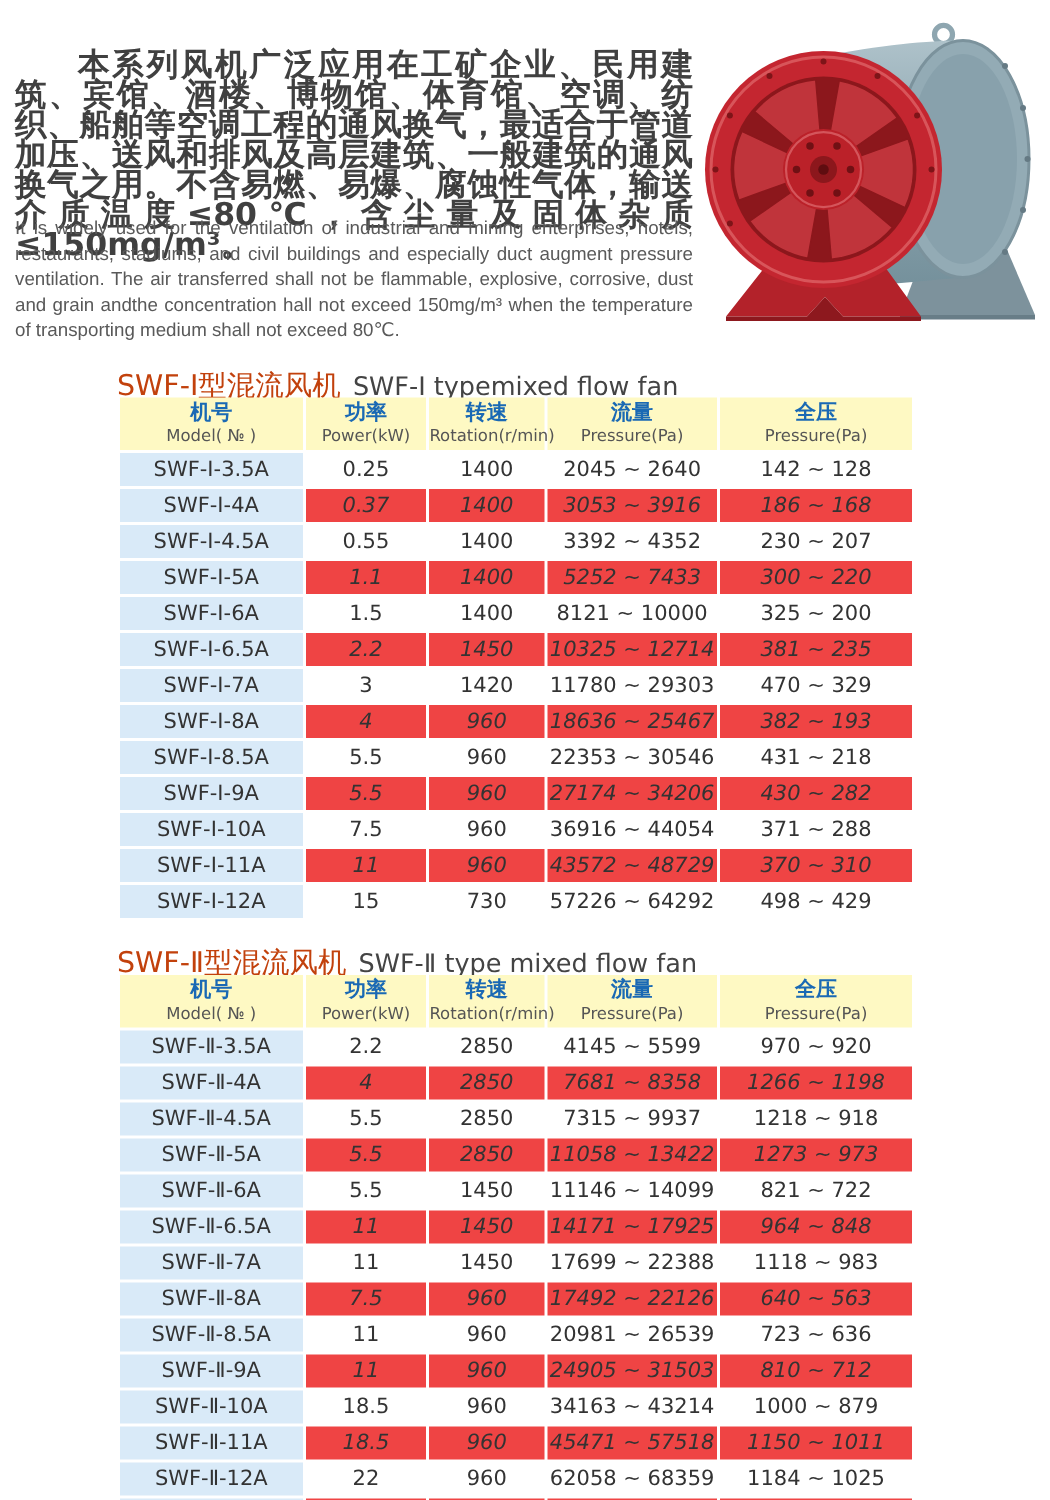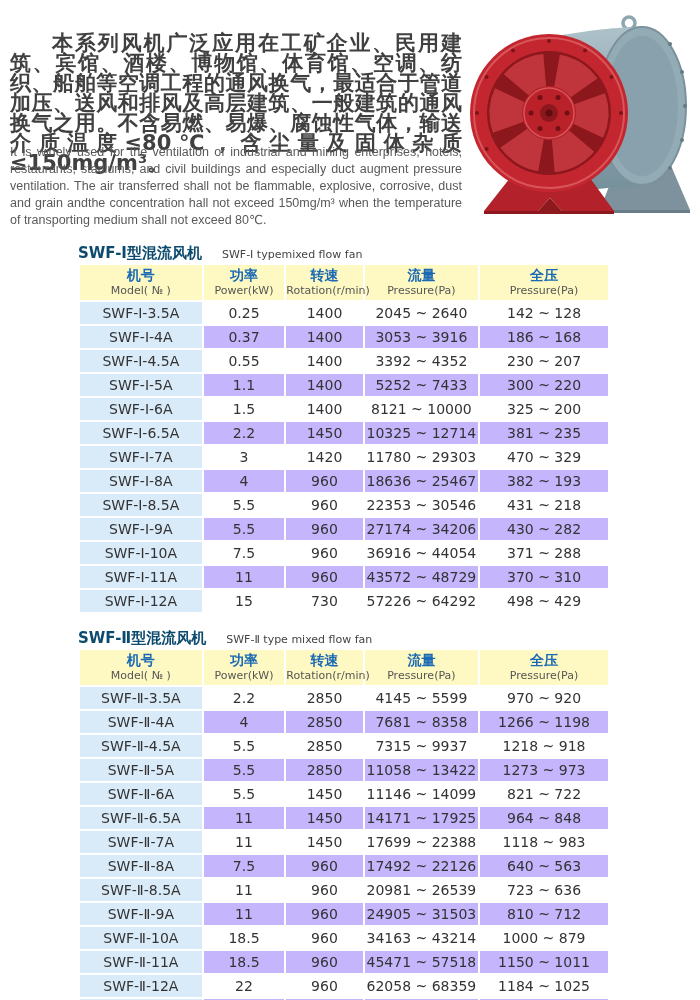--- a/index.html
+++ b/index.html
@@ -5,39 +5,39 @@
   html,body{margin:0;padding:0;background:#ffffff;}
   .page{position:relative;width:700px;height:1000px;background:#fff;overflow:hidden;
         font-family:"Liberation Sans","DejaVu Sans",sans-serif;}
   .intro-cn{position:absolute;left:10px;top:12px;width:452px;font-size:21px;line-height:20px;
             font-weight:bold;color:#404040;text-align:justify;text-indent:2em;
             font-family:"DejaVu Sans","Liberation Sans",sans-serif;}
   .intro-en{position:absolute;left:10px;top:131px;width:452px;font-size:12.5px;line-height:17px;
             color:#595959;text-align:justify;}
   .fan-photo{position:absolute;left:466px;top:10px;width:232px;height:207px;}
   .sec-title{position:absolute;left:78px;height:18px;white-space:nowrap;}
-  .sec-title .cn{font-size:15px;font-weight:bold;color:#0c4a6e;
+  .sec-title .cn{font-size:19px;font-weight:normal;color:#c2410c;
                  font-family:"DejaVu Sans","Liberation Sans",sans-serif;}
-  .sec-title .en{font-size:11px;color:#444;margin-left:20px;
+  .sec-title .en{font-size:17px;color:#444;margin-left:8px;
                  font-family:"DejaVu Sans","Liberation Sans",sans-serif;}
   .tbl-wrap{position:absolute;left:78px;width:532px;}
   table.spec{border-collapse:separate;border-spacing:2px;width:100%;table-layout:fixed;
              font-family:"DejaVu Sans","Liberation Sans",sans-serif;}
   table.spec th{background:#fef9c3;padding:2px 0 3px 0;font-weight:normal;}
   table.spec th:nth-child(1){width:23.4%}
   table.spec th:nth-child(2){width:15.5%}
   table.spec th:nth-child(3){width:14.7%}
   table.spec th:nth-child(4){width:21.8%}
   table.spec th:nth-child(5){width:24.6%}
   .hcn{font-size:14px;font-weight:bold;color:#1a69b4;line-height:17px;}
   .hen{font-size:11px;color:#555;line-height:13px;}
   table.spec td{font-size:14px;color:#333;text-align:center;height:20px;line-height:20px;
                 background:#ffffff;overflow:hidden;white-space:nowrap;}
   table.spec td.model{background:#d9eaf8;margin-left:48px;}
-  table.spec td.alt{background:#c4b5fd;}
+  table.spec td.alt{background:#ef4444;font-style:italic;}
 </style>
 </head>
 <body>
 
 <div class="page">
 
   <p class="intro-cn">本系列风机广泛应用在工矿企业、民用建筑、宾馆、酒楼、博物馆、体育馆、空调、纺织、船舶等空调工程的通风换气，最适合于管道加压、送风和排风及高层建筑、一般建筑的通风换气之用。不含易燃、易爆、腐蚀性气体，输送介质温度≤80℃，含尘量及固体杂质≤150mg/m³。</p>
   <p class="intro-en">It is widely used for the ventilation of industrial and mining enterprises, hotels, restaurants, stadiums, and civil buildings and especially duct augment pressure ventilation. The air transferred shall not be flammable, explosive, corrosive, dust and grain andthe concentration hall not exceed 150mg/m³ when the temperature of transporting medium shall not exceed 80℃.</p>
 
   <div class="fan-photo">

